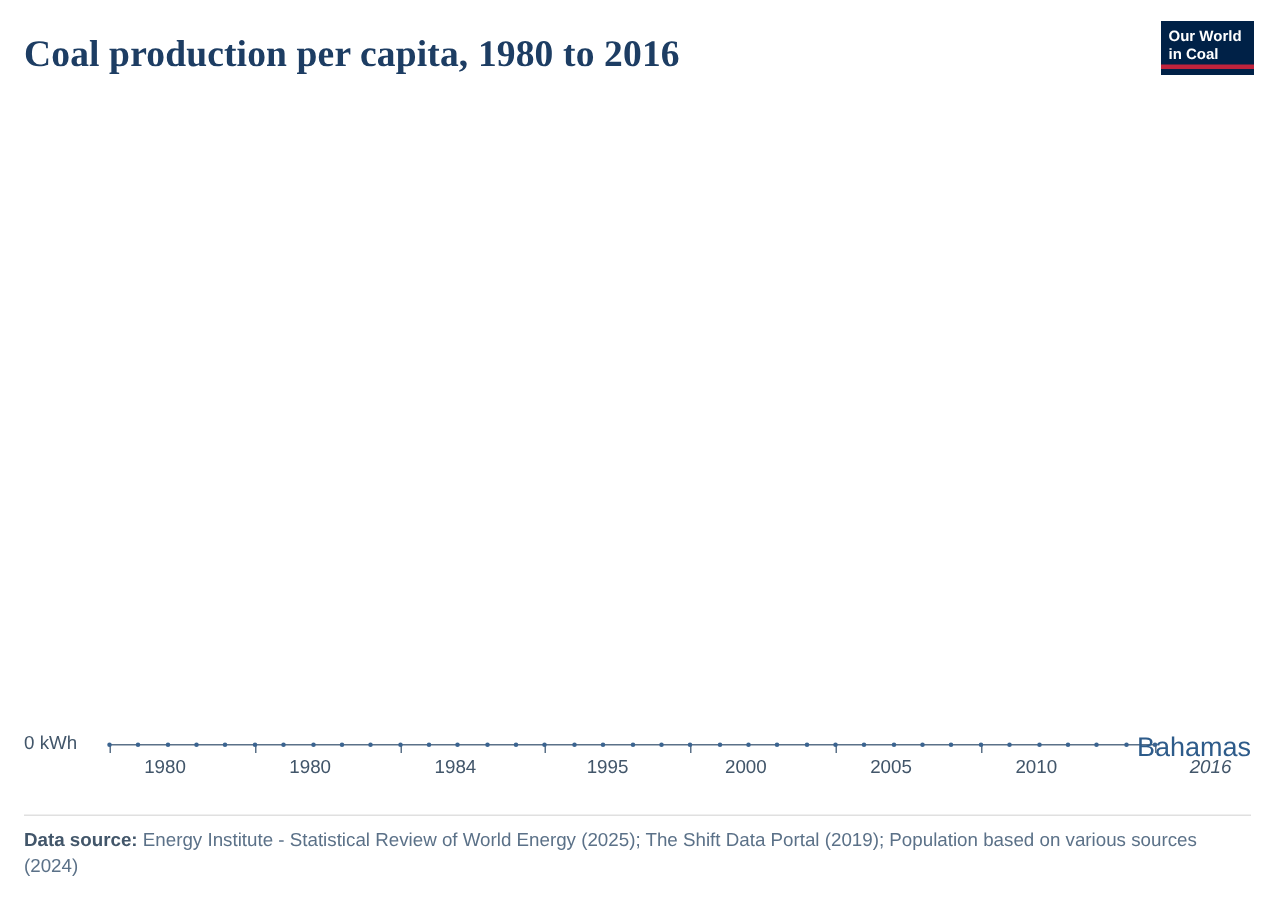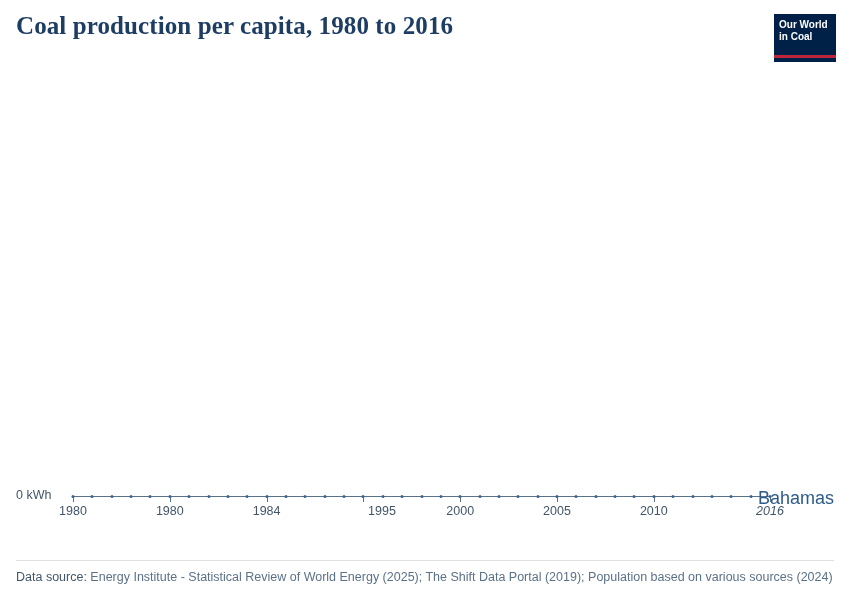--- a/index.html
+++ b/index.html
@@ -19,21 +19,21 @@
     position: relative;
     width: 850px;
     height: 600px;
     box-sizing: border-box;
     padding: 0 16px;
   }
 
   
   .header {
     position: relative;
-    padding-top: 12px;
+    padding-top: 23px;
   }
   .chart-title {
     font-family: "Liberation Serif", serif;
     font-size: 25px;
     font-weight: 600;
     color: #1d3d63;
     margin: 0;
     letter-spacing: 0.1px;
     line-height: 1.15;
   }
@@ -44,21 +44,21 @@
     margin: 9px 0 0 0;
     line-height: 1.3;
   }
 
   
   .owid-logo {
     position: absolute;
     top: 14px;
     right: 14px;
     width: 62px;
-    height: 48px;
+    height: 36px;
     background: #002147;
     color: #ffffff;
     font-family: "Liberation Sans", sans-serif;
     font-size: 10px;
     font-weight: bold;
     line-height: 12px;
     padding: 5px 5px 0 5px;
     box-sizing: border-box;
   }
   .owid-logo .rule {
@@ -113,20 +113,21 @@
     background: #5b7188;
     top: 407px;
   }
   .tick-label {
     position: absolute;
     top: 414px;
     font-size: 12.5px;
     color: #42566a;
     transform: translateX(-50%);
     white-space: nowrap;
+    margin-left: 37px;
   }
   .datapoint {
     position: absolute;
     width: 3px;
     height: 3px;
     border-radius: 50%;
     background: #3b6490;
     top: 405px;
     transform: translateX(-50%);
   }
@@ -141,21 +142,21 @@
     font-size: 12.5px;
     color: #5b7188;
     line-height: 1.35;
   }
   .footer .divider {
     border-top: 1px solid #e0e0e0;
     margin-bottom: 8px;
   }
   .footer .source-line strong {
     color: #42566a;
-    font-weight: normal;
+    font-weight: bold;
   }
   .footer .licence-line {
     margin-top: 6px;
   }
 </style>
 </head>
 <body>
 
 <div class="page">
 
@@ -174,21 +175,21 @@
     <div class="axis-line"></div>
     <div class="series-label">Bahamas</div>
     <div id="ticks">
         <div class="tick" style="left: 57px;"></div>
         <div class="tick-label" style="left: 57px;">1980</div>
         <div class="tick" style="left: 153.806px;"></div>
         <div class="tick-label" style="left: 153.806px;">1980</div>
         <div class="tick" style="left: 250.611px;"></div>
         <div class="tick-label" style="left: 250.611px;">1984</div>
         <div class="tick" style="left: 347.417px;"></div>
-        <div class="tick-label" style="left: 366px;">1995</div>
+        <div class="tick-label" style="left: 352px;">1995</div>
         <div class="tick" style="left: 444.222px;"></div>
         <div class="tick-label" style="left: 444.222px; text-align: center;">2000</div>
         <div class="tick" style="left: 541.028px;"></div>
         <div class="tick-label" style="left: 541.028px;">2005</div>
         <div class="tick" style="left: 637.833px;"></div>
         <div class="tick-label" style="left: 637.833px;">2010</div>
         <div class="tick" style="left: 754px;"></div>
         <div class="tick-label" style="left: 754px; font-style: italic;">2016</div>
       </div>
     <div id="points">

